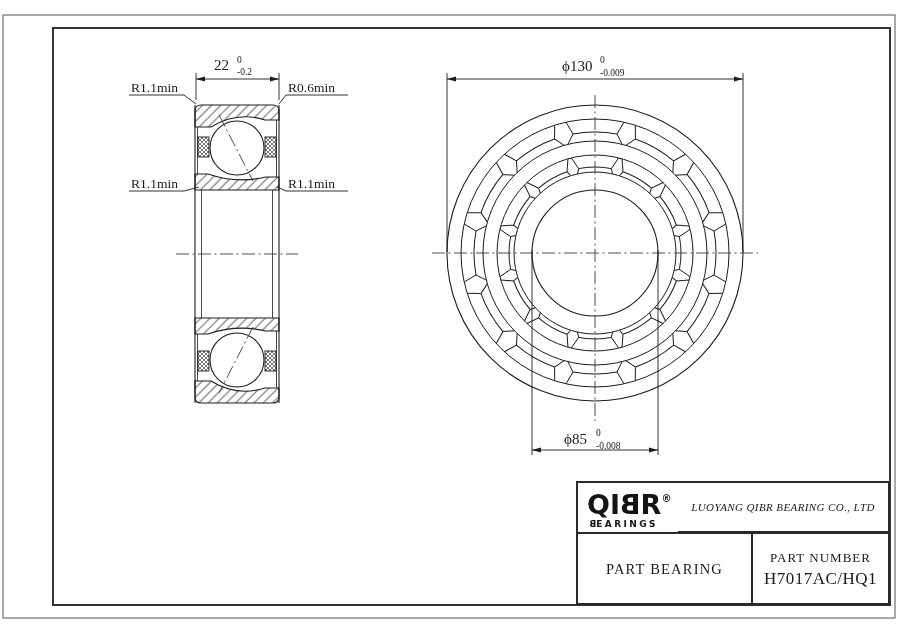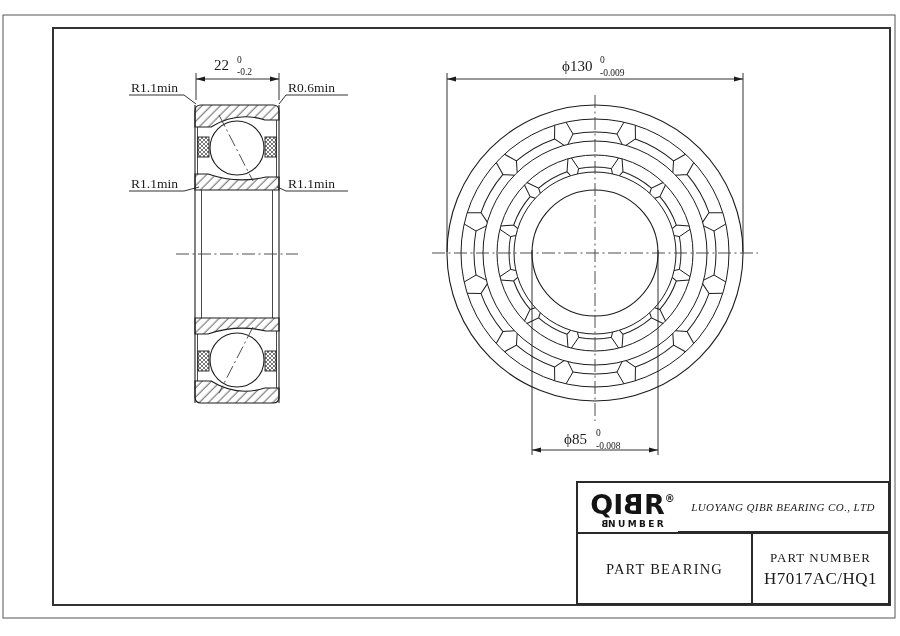--- a/index.html
+++ b/index.html
@@ -1,17 +1,17 @@
 <!DOCTYPE html>
 <html><head>
 <meta charset="utf-8">
 <style>
   html,body{margin:0;padding:0;background:#fff;}
   #page{position:relative;width:900px;height:636px;background:#ffffff;overflow:hidden;
-        font-family:"Liberation Serif", serif;color:#1a1a1a;text-align:center;}
+        font-family:"Liberation Serif", serif;color:#1a1a1a;}
   svg{position:absolute;left:0;top:0;}
   svg text{fill:#1a1a1a;}
   .dimtxt{font-size:15px;font-family:"Liberation Serif",serif;}
   .toltxt{font-size:9.5px;font-family:"Liberation Serif",serif;}
   .rlabel{font-size:13.5px;font-family:"Liberation Serif",serif;}
 
   
   .title-block{position:absolute;left:576px;top:481px;width:314px;height:124px;
                border:2px solid #2a2a2a;box-sizing:border-box;background:#fff;}
   .tb-row1{display:flex;height:49px;border-bottom:2px solid #2a2a2a;}
@@ -167,21 +167,21 @@
   </g>
   <text x="564" y="444" class="dimtxt">ϕ85</text>
   <text x="596" y="436" class="toltxt">0</text>
   <text x="596" y="449" class="toltxt">-0.008</text>
 </svg>
 
 <div class="title-block">
   <div class="tb-row1">
     <div class="logo-cell">
       <div class="logo-main"><span>Q</span><span>I</span><span class="flip">B</span><span>R</span><span class="logo-reg">®</span></div>
-      <div class="logo-sub"><span class="flip">B</span><span>NUMBER</span></div>
+      <div class="logo-sub"><span class="flip">B</span><span>EARINGS</span></div>
     </div>
     <div class="company-cell">
       <div class="company-line first">LUOYANG QIBR BEARING CO., LTD</div>
     </div>
   </div>
   <div class="tb-row2">
     <div class="desc-cell">
       <div class="desc-line">PART BEARING</div>
     </div>
     <div class="pn-cell">

